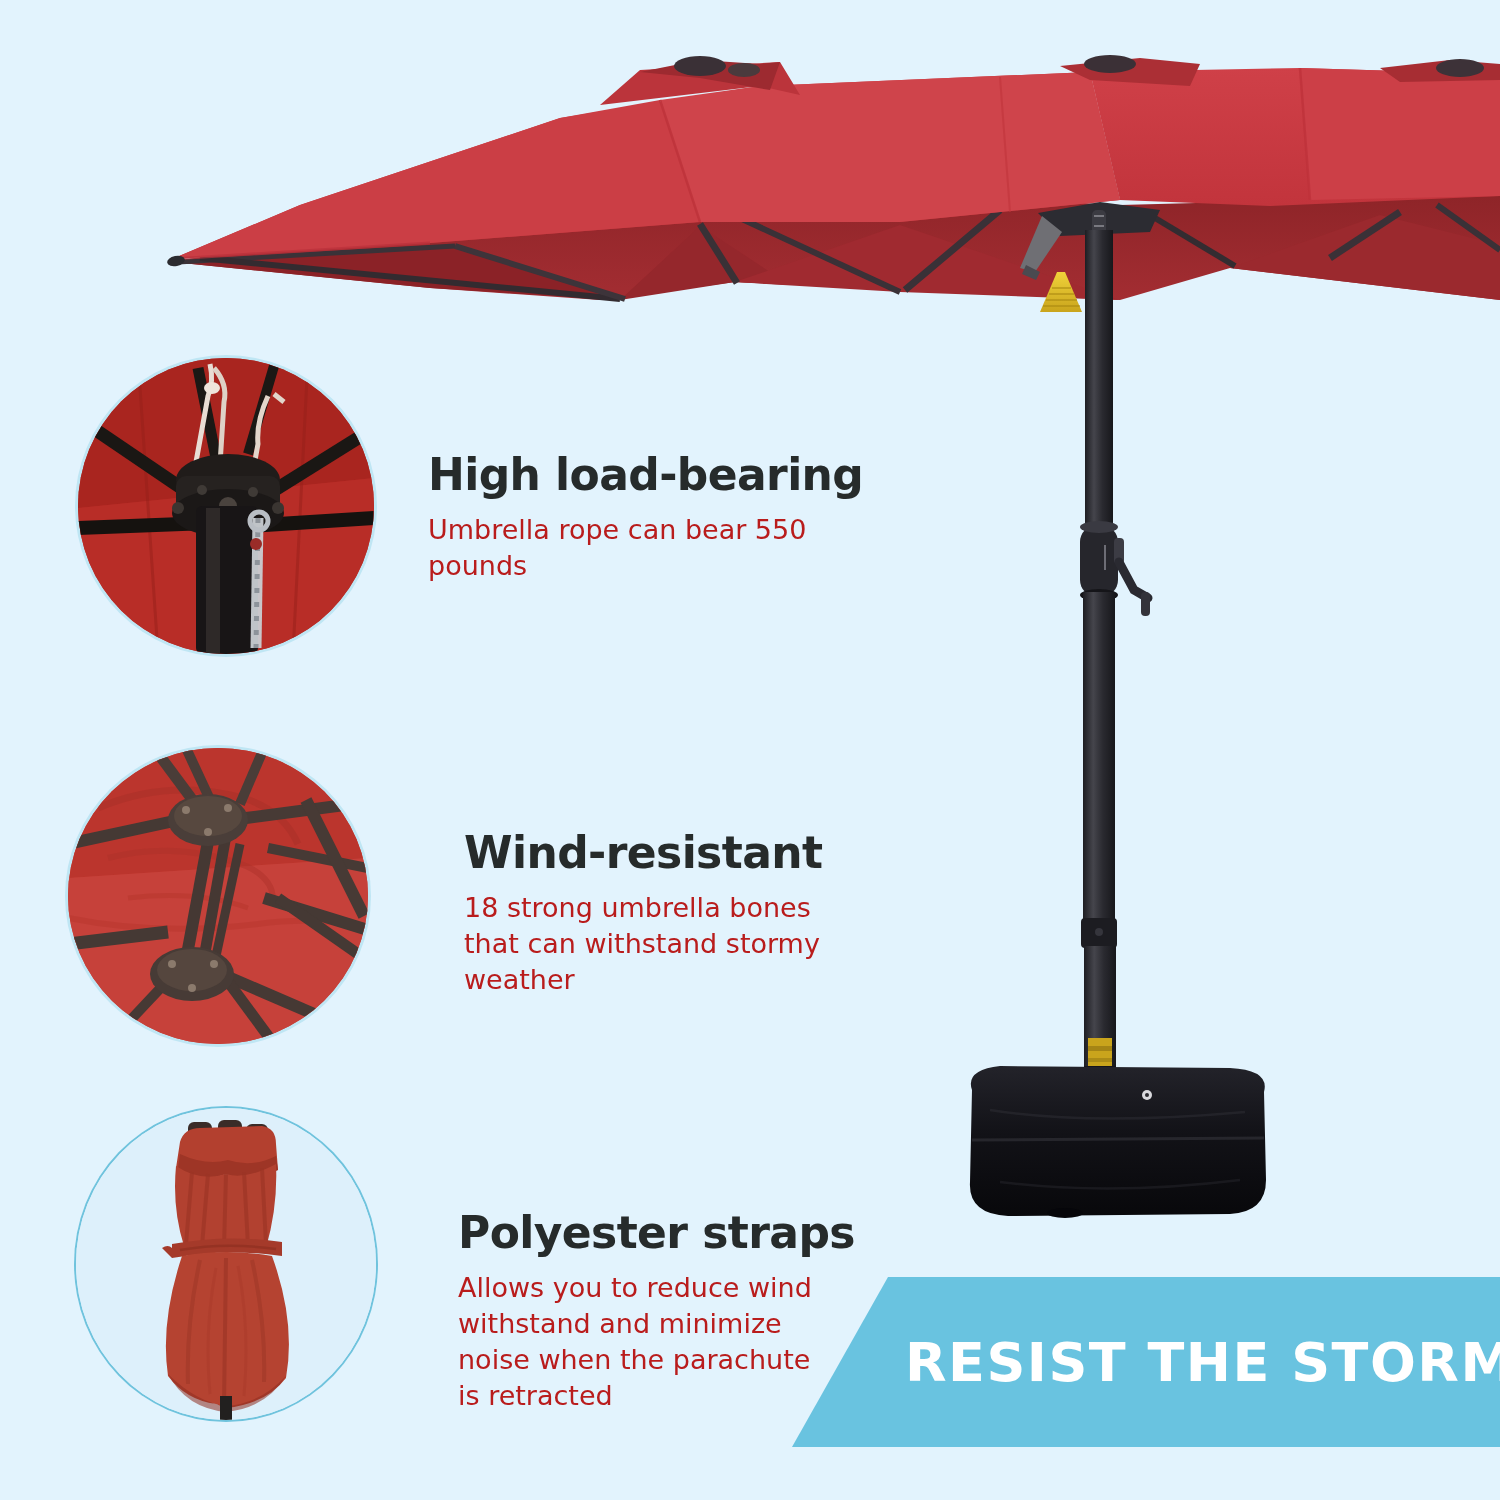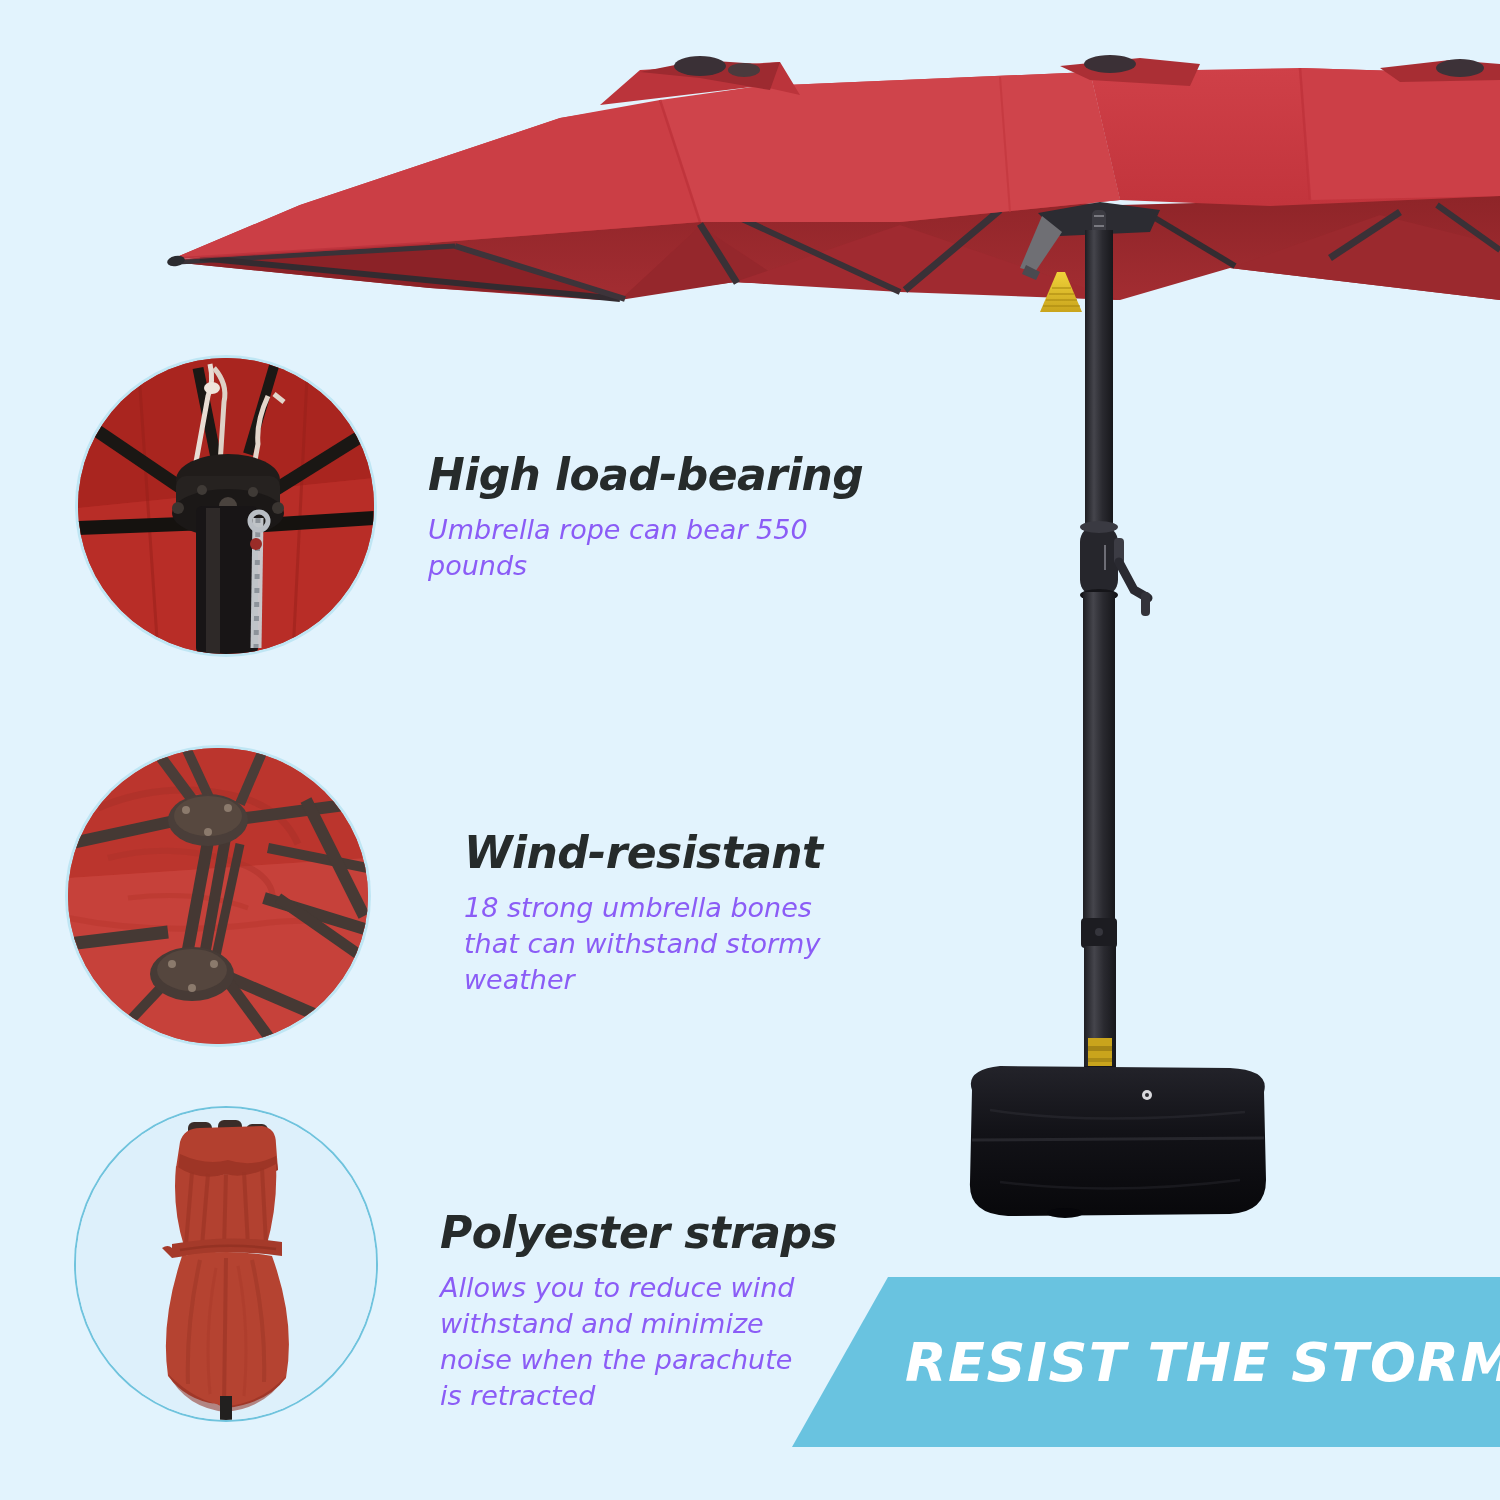--- a/index.html
+++ b/index.html
@@ -9,21 +9,20 @@
     font-family: "DejaVu Sans", "Liberation Sans", sans-serif;
     background:#e2f3fd;
     overflow:hidden;
     position:relative;
   }
   #stage {
     position:absolute; left:0; top:0;
     width:1500px; height:1500px;
     background:#e2f3fd;
     overflow:hidden;
-    font-style:italic;
   }
 
   
   #product { position:absolute; left:0; top:0; width:1500px; height:1500px; }
 
   
   .feature-row { position:absolute; display:flex; align-items:flex-start; }
 
   .thumb-wrap { position:relative; flex:0 0 auto; }
   .thumb {
@@ -40,21 +39,21 @@
     font-size:44px;
     letter-spacing:-0.6px;
     color:#262b2b;
     line-height:1.05;
     white-space:nowrap;
   }
   .feature-desc {
     margin-top:14px;
     font-size:27px;
     line-height:1.33;
-    color:#8b5cf6;
+    color:#b91c1c;
     max-width:380px;
   }
 
   
   #banner {
     position:absolute;
     left:780px; top:1277px;
     width:760px; height:170px;
     background:#69c3e0;
     clip-path: polygon(108px 0, 760px 0, 760px 170px, 12px 170px);
@@ -324,21 +323,21 @@
           <path d="M140,160 Q128,222 134,286" stroke="#a93a2a" stroke-width="3" opacity="0.45" fill="none"></path>
           <path d="M162,158 Q174,220 168,288" stroke="#a93a2a" stroke-width="3" opacity="0.45" fill="none"></path>
 
           <path d="M92,266 Q120,294 150,298 Q184,296 210,268 Q190,300 150,304
                    Q110,300 92,266 Z" fill="#8e2d20" opacity="0.55"></path>
 
           <rect x="144" y="288" width="12" height="24" fill="#22201f"></rect>
         </svg>
       </div>
     </div>
-    <div class="feature-text" style="margin-left:64px; margin-top:96px;">
+    <div class="feature-text" style="margin-left:82px; margin-top:96px;">
       <div class="feature-title">Polyester straps</div>
       <div class="feature-desc">Allows you to reduce wind withstand and minimize noise when the parachute is retracted</div>
     </div>
   </div>
 
   <div id="banner">
     <span id="banner-text">RESIST THE STORM</span>
   </div>
 
 </div>

